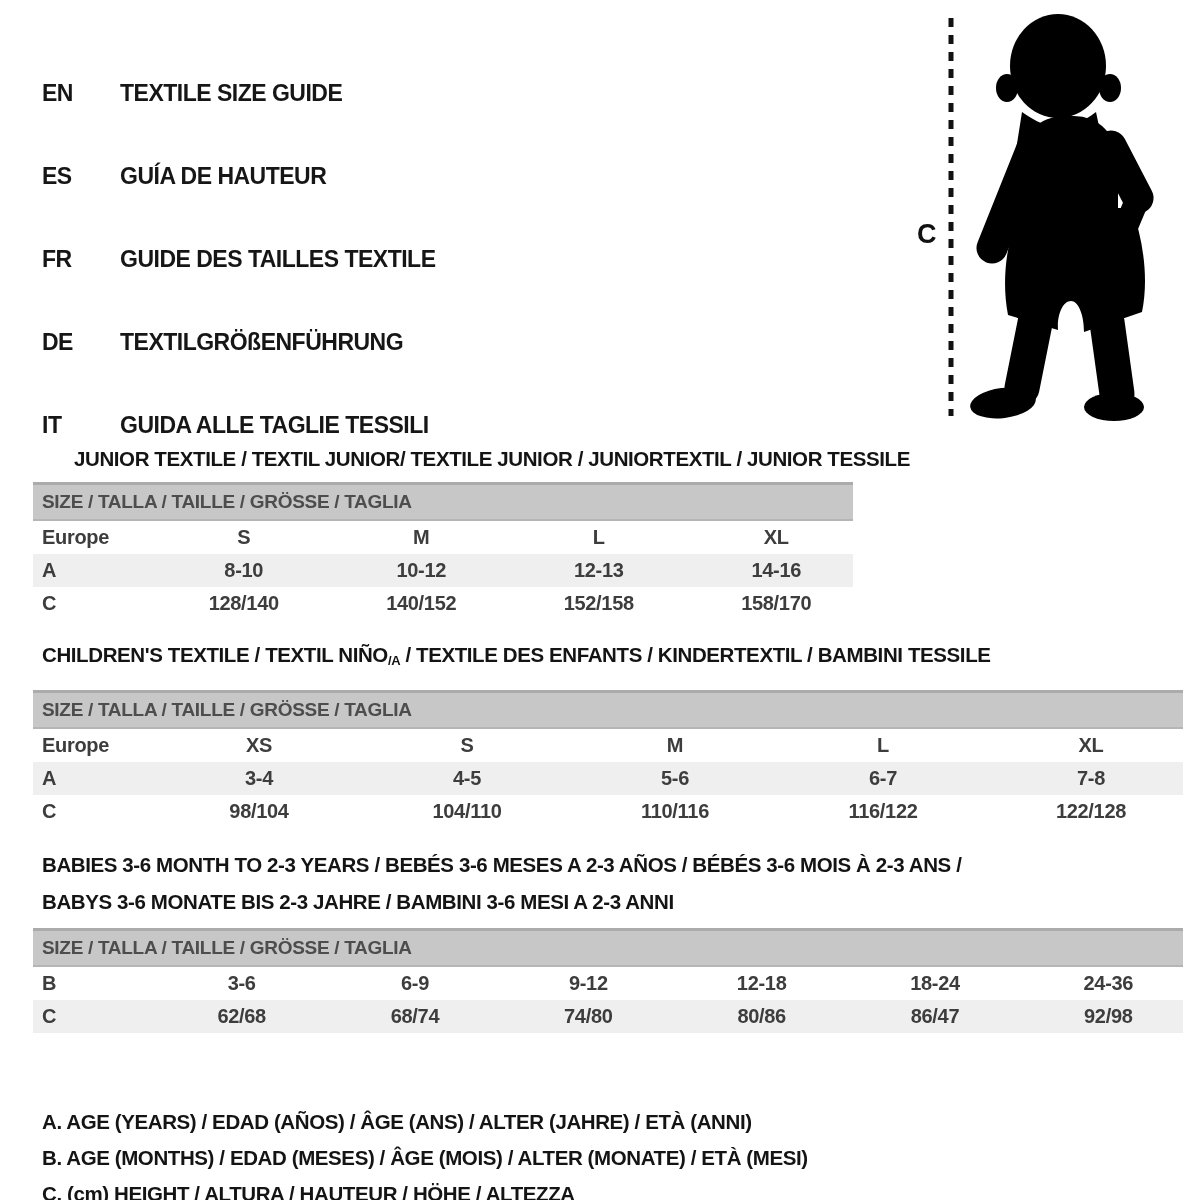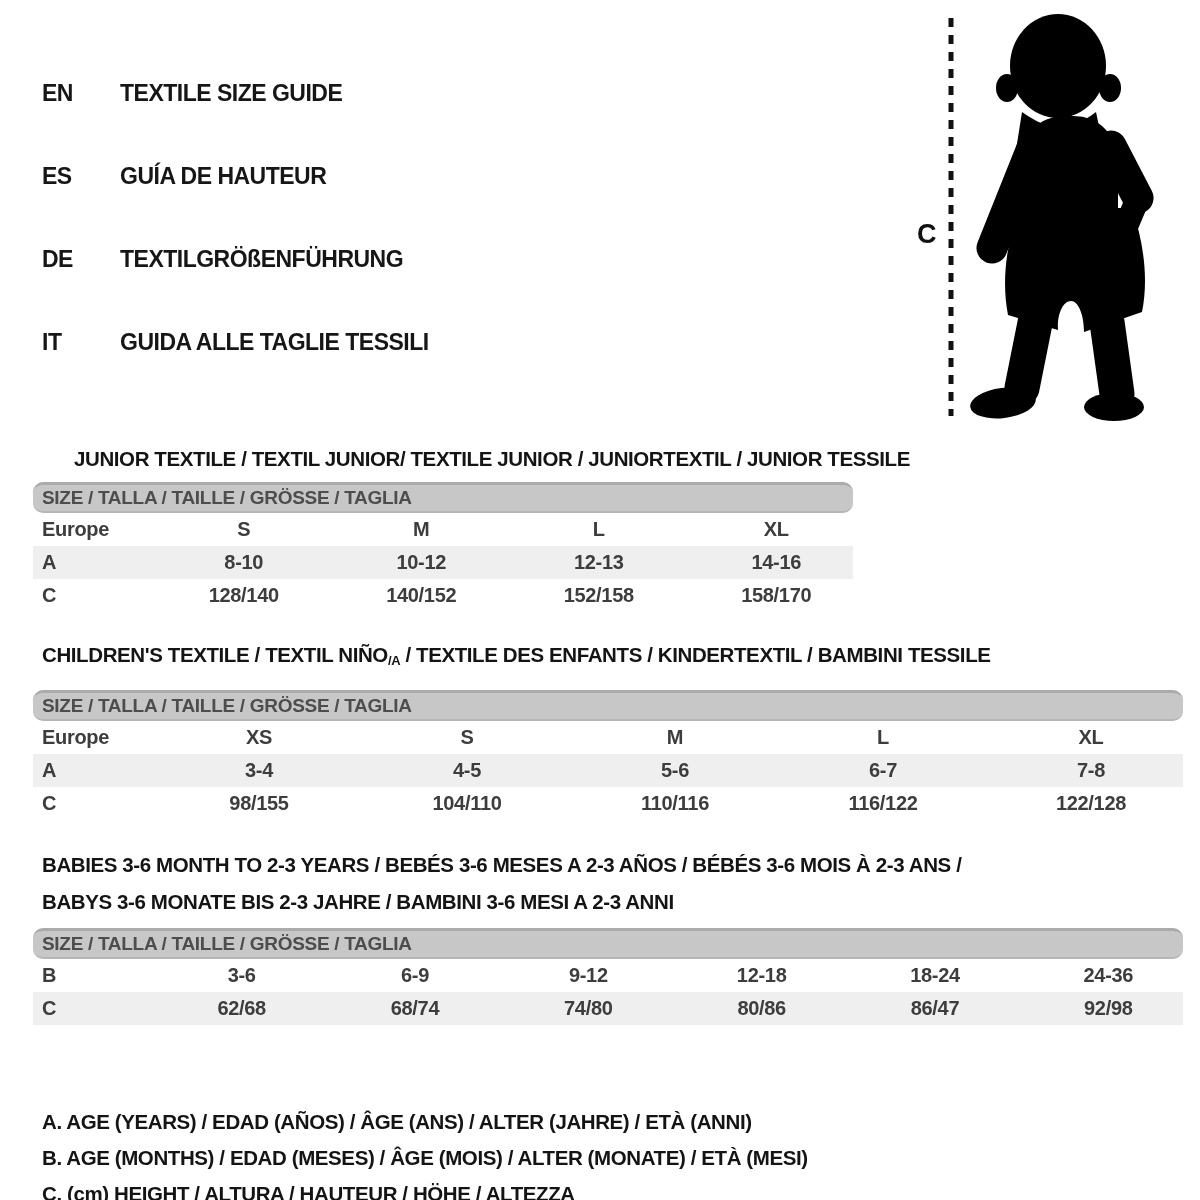--- a/index.html
+++ b/index.html
@@ -30,26 +30,25 @@
     position: absolute; left: 42px;
     font-weight: bold; font-size: 20.5px; letter-spacing: -0.4px; color: #141414;
     white-space: nowrap;
   }
   .section-heading .subscript { font-size: 13px; vertical-align: -3px; }
   .heading-2line { line-height: 37px; }
 
   
   .size-table { position: absolute; left: 33px; }
   .size-table .size-header {
-    height: 31px; background: #c7c7c7;
+    height: 39px; background: #c7c7c7;
     border-top: 3px solid #ababab; border-bottom: 2px solid #b5b5b5;
     display: flex; align-items: center; padding-left: 9px;
     font-weight: bold; font-size: 19px; letter-spacing: -0.3px; color: #4d4d4d;
     white-space: nowrap;
-    border-radius: 10px;
   }
   .trow {
     height: 33px; display: grid; align-items: center;
     font-weight: bold; font-size: 20px; letter-spacing: -0.3px; color: #3d3d3d; gap: 24px;
   }
   .trow.shade { background: #efefef; }
   .cols4 { grid-template-columns: 110px repeat(4, 1fr); }
   .cols5 { grid-template-columns: 110px repeat(5, 1fr); }
   .cols6 { grid-template-columns: 110px repeat(6, 1fr); }
   .cell { text-align: center; }
@@ -71,20 +70,24 @@
 <div class="canvas">
 
   <div class="lang-block">
     <div class="lang-row">
       <span class="lang-code">EN</span>
       <span class="lang-label">TEXTILE SIZE GUIDE</span>
     </div>
     <div class="lang-row">
       <span class="lang-code">ES</span>
       <span class="lang-label">GUÍA DE HAUTEUR</span>
+    </div>
+    <div class="lang-row">
+      <span class="lang-code">FR</span>
+      <span class="lang-label">GUIDE DES TAILLES TEXTILE</span>
     </div>
     <div class="lang-row">
       <span class="lang-code">DE</span>
       <span class="lang-label">TEXTILGRÖßENFÜHRUNG</span>
     </div>
     <div class="lang-row">
       <span class="lang-code">IT</span>
       <span class="lang-label">GUIDA ALLE TAGLIE TESSILI</span>
     </div>
   </div>
@@ -151,21 +154,21 @@
     <div class="trow cols5 shade">
       <div class="cell label">A</div>
       <div class="cell">3-4</div>
       <div class="cell">4-5</div>
       <div class="cell">5-6</div>
       <div class="cell">6-7</div>
       <div class="cell">7-8</div>
     </div>
     <div class="trow cols5">
       <div class="cell label">C</div>
-      <div class="cell">98/155</div>
+      <div class="cell">98/104</div>
       <div class="cell">104/110</div>
       <div class="cell">110/116</div>
       <div class="cell">116/122</div>
       <div class="cell">122/128</div>
     </div>
   </div>
 
   <div class="section-heading heading-2line" style="top:846px;">
     <div>BABIES 3-6 MONTH TO 2-3 YEARS / BEBÉS 3-6 MESES A 2-3 AÑOS / BÉBÉS 3-6 MOIS À 2-3 ANS /</div>
     <div>BABYS 3-6 MONATE BIS 2-3 JAHRE / BAMBINI 3-6 MESI A 2-3 ANNI</div>

